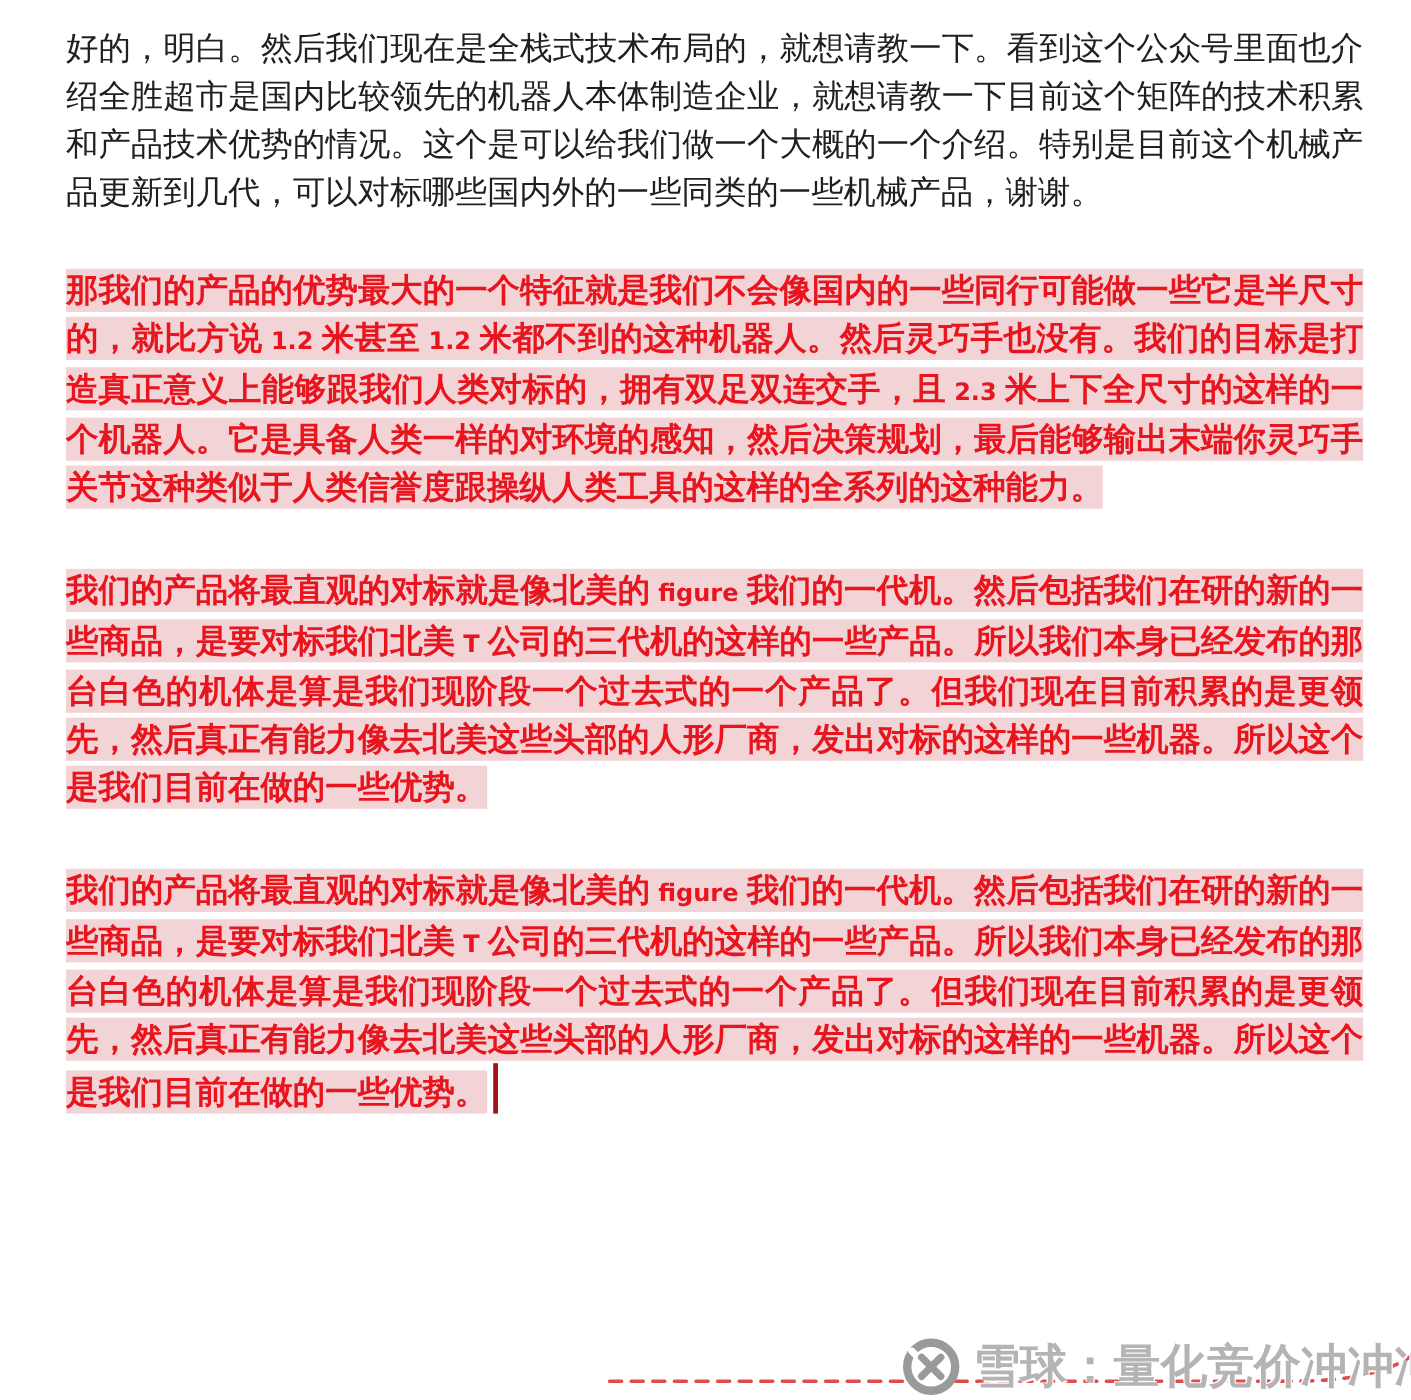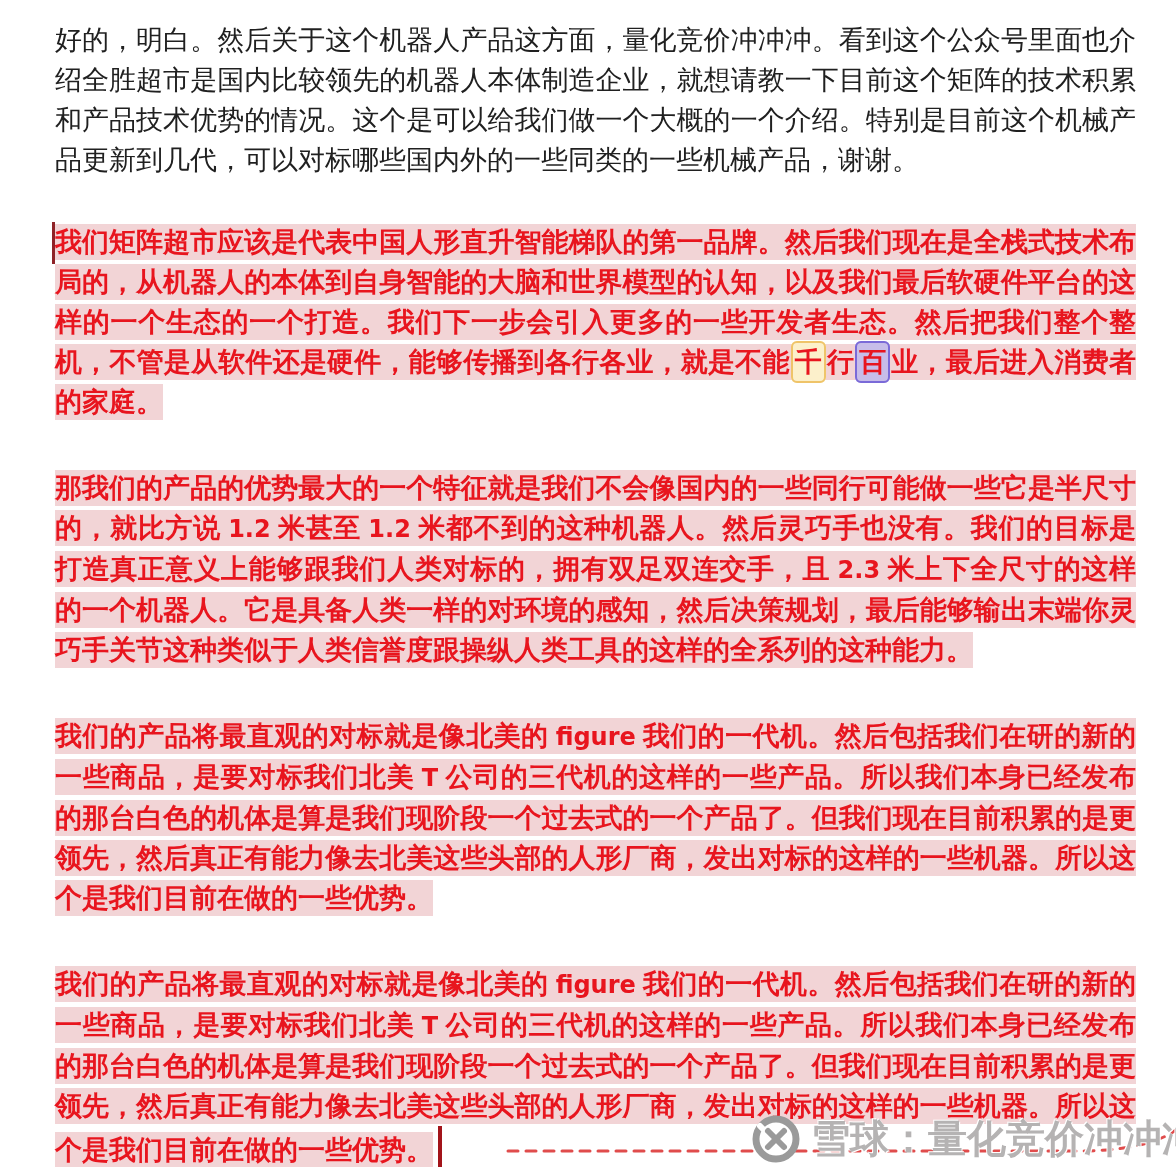--- a/index.html
+++ b/index.html
@@ -38,21 +38,21 @@
     border-radius:6px;
     padding:4px 2px;
     margin:0 1px;
     position:relative;
   }
   .mark-yellow { background:#fcf0cb; border:2px solid #efc469; }
   .mark-purple { background:#c7bde9; border:2px solid #7a6ad8; }
   .latin {
     font-family:"DejaVu Sans","Liberation Sans",sans-serif;
     font-weight:700;
-    font-size:24px;
+    font-size:20px;
   }
   .start-caret {
     position:absolute;
     left:-3px; top:0px;
     width:3px; height:42px;
     background:#8f2227;
   }
   .text-cursor {
     display:inline-block;
     width:4px; height:42px;
@@ -80,23 +80,22 @@
     font-size:39px;
     color:#b5b3b3;
     text-shadow:1px 1px 0 #ffffff, -1px -1px 0 #ffffff;
     white-space:nowrap;
   }
 </style>
 </head>
 <body>
 
 <main class="page">
-  <p class="q">好的，明白。然后关于这个机器人产品这方面，量化竞价冲冲冲。看到这个公众号里面也介绍全胜超市是国内比较领先的机器人本体制造企业，就想请教一下目前这个矩阵的技术积累和产品技术优势的情况。这个是可以给我们做一个大概的一个介绍。特别是目前这个机械产品更新到几代，可以对标哪些国内外的一些同类的一些机械产品，谢谢。</p>
+  <p class="q">好的，明白。然后我们现在是全栈式技术布局的，就想请教一下。看到这个公众号里面也介绍全胜超市是国内比较领先的机器人本体制造企业，就想请教一下目前这个矩阵的技术积累和产品技术优势的情况。这个是可以给我们做一个大概的一个介绍。特别是目前这个机械产品更新到几代，可以对标哪些国内外的一些同类的一些机械产品，谢谢。</p>
 
-  <p class="a"><span class="start-caret"></span><span class="hl"><span>我们矩阵超市应该是代表中国人形直升智能梯队的第一品牌。然后我们现在是全栈式技术布局的，从机器人的本体到自身智能的大脑和世界模型的认知，以及我们最后软硬件平台的这样的一个生态的一个打造。我们下一步会引入更多的一些开发者生态。然后把我们整个整机，不管是从软件还是硬件，能够传播到各行各业，就是不能</span><span class="mark mark-yellow">千</span><span>行</span><span class="mark mark-purple">百</span><span>业，最后进入消费者的家庭。</span></span></p>
 
   <p class="a"><span class="hl"><span>那我们的产品的优势最大的一个特征就是我们不会像国内的一些同行可能做一些它是半尺寸的，就比方说 </span><span class="latin">1.2</span><span> 米甚至 </span><span class="latin">1.2</span><span> 米都不到的这种机器人。然后灵巧手也没有。我们的目标是打造真正意义上能够跟我们人类对标的，拥有双足双连交手，且 </span><span class="latin">2.3</span><span> 米上下全尺寸的这样的一个机器人。它是具备人类一样的对环境的感知，然后决策规划，最后能够输出末端你灵巧手关节这种类似于人类信誉度跟操纵人类工具的这样的全系列的这种能力。</span></span></p>
 
   <p class="a"><span class="hl"><span>我们的产品将最直观的对标就是像北美的 </span><span class="latin">figure</span><span> 我们的一代机。然后包括我们在研的新的一些商品，是要对标我们北美 </span><span class="latin">T</span><span> 公司的三代机的这样的一些产品。所以我们本身已经发布的那台白色的机体是算是我们现阶段一个过去式的一个产品了。但我们现在目前积累的是更领先，然后真正有能力像去北美这些头部的人形厂商，发出对标的这样的一些机器。所以这个是我们目前在做的一些优势。</span></span></p>
 
   <p class="a"><span class="hl"><span>我们的产品将最直观的对标就是像北美的 </span><span class="latin">figure</span><span> 我们的一代机。然后包括我们在研的新的一些商品，是要对标我们北美 </span><span class="latin">T</span><span> 公司的三代机的这样的一些产品。所以我们本身已经发布的那台白色的机体是算是我们现阶段一个过去式的一个产品了。但我们现在目前积累的是更领先，然后真正有能力像去北美这些头部的人形厂商，发出对标的这样的一些机器。所以这个是我们目前在做的一些优势。</span></span><span class="text-cursor"></span></p>
 </main>
 
 <svg class="dash-annotation" viewBox="0 0 678 45" xmlns="http://www.w3.org/2000/svg" aria-hidden="true">
   <path d="M 10 29 L 580 29 Q 648 29 678 8" fill="none" stroke="#e04c4c" stroke-width="3" stroke-dasharray="10 8" stroke-linecap="round"></path>

